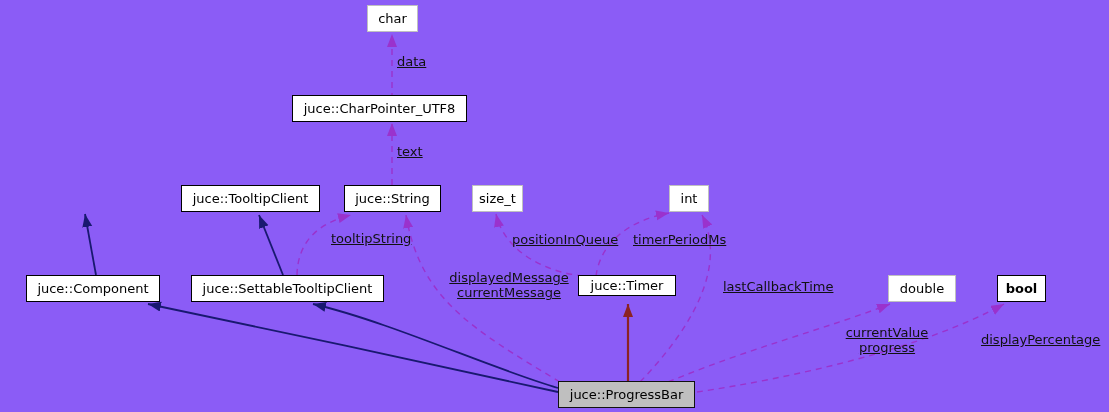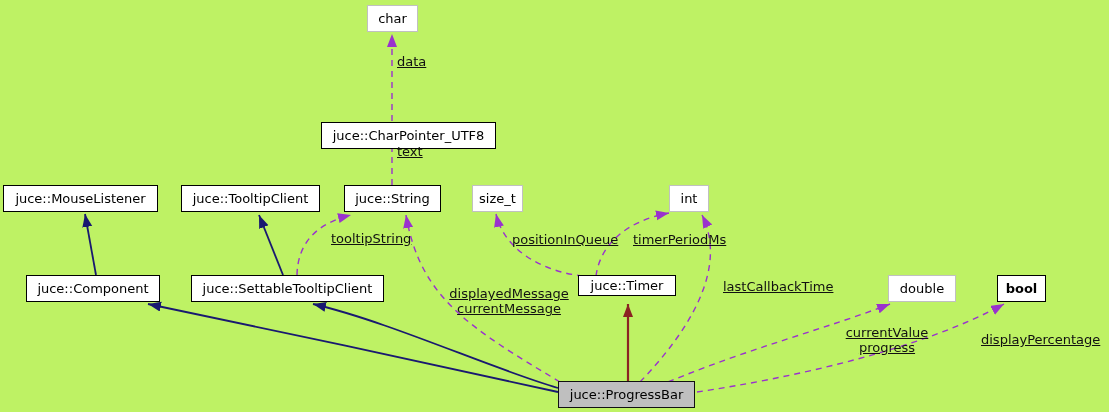--- a/index.html
+++ b/index.html
@@ -1,17 +1,17 @@
 <!DOCTYPE html>
 <html><head>
 <meta charset="utf-8">
 <style>
   html,body{margin:0;padding:0;background:#fff;}
   #canvas{
-    position:relative;width:1109px;height:412px;background:#bef264;overflow:hidden;
+    position:relative;width:1109px;height:412px;background:#8b5cf6;overflow:hidden;
     font-family:"DejaVu Sans","Liberation Sans",sans-serif;
   }
   #edges{position:absolute;left:0;top:0;width:1109px;height:412px;}
   .node{
     position:absolute;box-sizing:border-box;
     display:flex;align-items:center;justify-content:center;
     background:#ffffff;border:1px solid #000000;
     font-size:13px;color:#000000;white-space:nowrap;
   }
   .node.undoc{border-color:#c0c0c0;}
@@ -54,23 +54,22 @@
     <path d="M96,275 L85,214" stroke="#191970" stroke-width="1.8" fill="none" marker-end="url(#ah-navy)"></path>
     <path d="M283,275 L259,215" stroke="#191970" stroke-width="1.8" fill="none" marker-end="url(#ah-navy)"></path>
     <path d="M558,392 C470,372 250,325 148,304" stroke="#191970" stroke-width="1.8" fill="none" marker-end="url(#ah-navy)"></path>
     <path d="M558,388 C490,368 390,322 313,304" stroke="#191970" stroke-width="1.8" fill="none" marker-end="url(#ah-navy)"></path>
 
     <path d="M628,382 L628,304" stroke="#8b2323" stroke-width="2.2" fill="none" marker-end="url(#ah-red)"></path>
   </svg>
 
   <div class="node undoc" style="left:367px;top:5px;width:51px;height:27px;">char</div>
 
-  <div class="node" style="left:321px;top:95px;width:175px;height:27px;margin-top:27px;">juce::CharPointer_UTF8</div>
+  <div class="node" style="left:292px;top:95px;width:175px;height:27px;">juce::CharPointer_UTF8</div>
 
-  <div class="node" style="left:3px;top:185px;width:155px;height:27px;">juce::MouseListener</div>
 
   <div class="node" style="left:344px;top:185px;width:97px;height:27px;">juce::String</div>
 
   <div class="node" style="left:181px;top:185px;width:139px;height:27px;">juce::TooltipClient</div>
 
   <div class="node undoc" style="left:472px;top:185px;width:51px;height:27px;">size_t</div>
 
   <div class="node undoc" style="left:669px;top:185px;width:40px;height:27px;">int</div>
 
   <div class="node" style="left:26px;top:275px;width:134px;height:27px;">juce::Component</div>
@@ -88,21 +87,21 @@
   <div class="edge-label" style="left:397px;top:54px;">data</div>
 
   <div class="edge-label" style="left:397px;top:144px;">text</div>
 
   <div class="edge-label" style="left:331px;top:231px;">tooltipString</div>
 
   <div class="edge-label" style="left:512px;top:232px;">positionInQueue</div>
 
   <div class="edge-label" style="left:633px;top:232px;">timerPeriodMs</div>
 
-  <div class="edge-label centered" style="left:440px;top:286px;width:138px;">displayedMessage
+  <div class="edge-label centered" style="left:440px;top:270px;width:138px;">displayedMessage
 currentMessage</div>
 
   <div class="edge-label" style="left:723px;top:279px;">lastCallbackTime</div>
 
   <div class="edge-label centered" style="left:828px;top:325px;width:118px;">currentValue
 progress</div>
 
   <div class="edge-label" style="left:981px;top:332px;">displayPercentage</div>
 
 </div>

